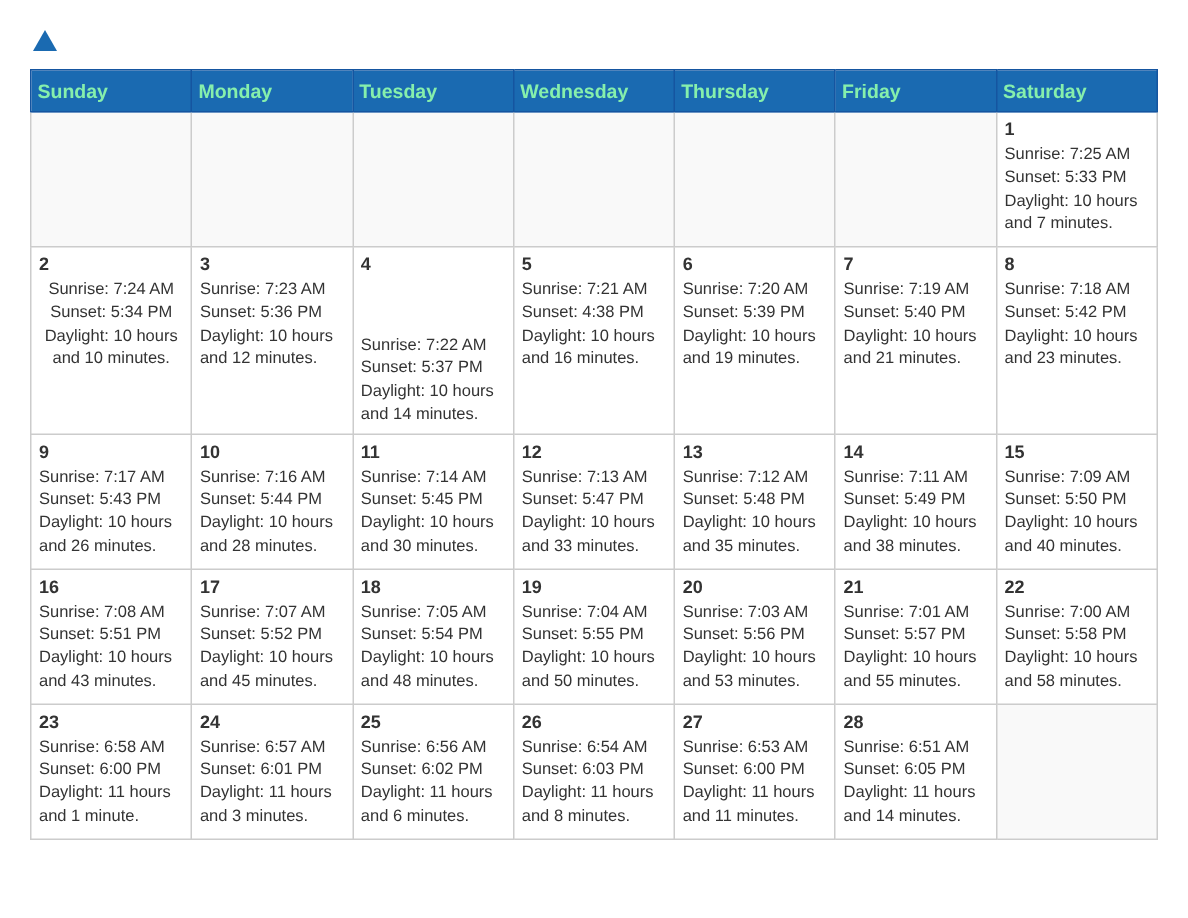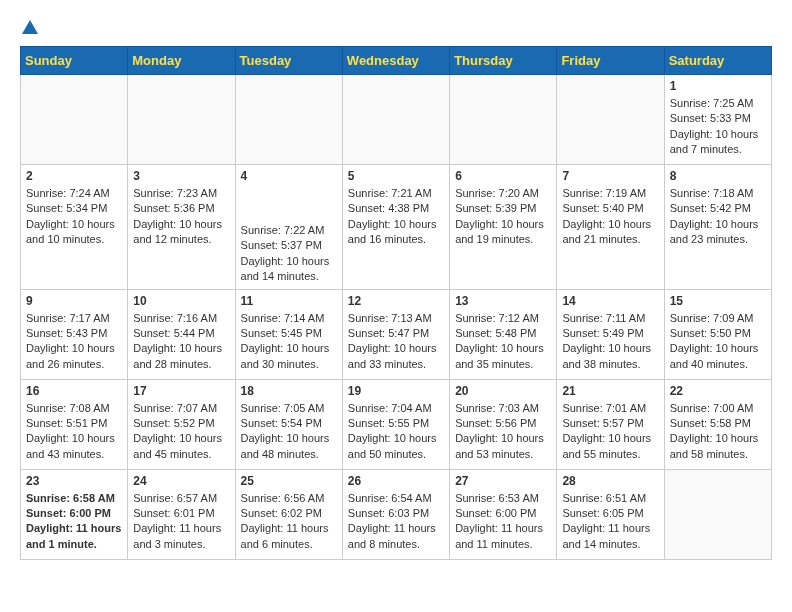--- a/index.html
+++ b/index.html
@@ -32,21 +32,21 @@
       font-size: 14px;
       color: #555;
     }
     .calendar {
       width: 100%;
       border-collapse: collapse;
       border: 1px solid #ccc;
     }
     .calendar th {
       background: #1a6ab1;
-      color: #fde047;
+      color: #86efac;
       padding: 6px 4px;
       font-size: 13px;
       text-align: left;
       border: 1px solid #1555a0;
     }
     .calendar td {
       width: calc(100% / 7);
       vertical-align: top;
       border: 1px solid #ccc;
       padding: 4px 5px;
@@ -142,21 +142,21 @@
           <span class="day-num">1</span>
           <div class="day-info" style="white-space: pre-line;">Sunrise: 7:25 AM
 Sunset: 5:33 PM
 Daylight: 10 hours
 and 7 minutes.</div>
         </td>
       </tr>
       <tr>
         <td>
           <span class="day-num">2</span>
-          <div class="day-info" style="white-space: pre-line;">Sunrise: 7:24 AM
+          <div class="day-info" style="white-space: pre-line; text-align: center;">Sunrise: 7:24 AM
 Sunset: 5:34 PM
 Daylight: 10 hours
 and 10 minutes.</div>
         </td>
         <td>
           <span class="day-num">3</span>
           <div class="day-info" style="white-space: pre-line;">Sunrise: 7:23 AM
 Sunset: 5:36 PM
 Daylight: 10 hours
 and 12 minutes.</div>
@@ -295,21 +295,21 @@
           <span class="day-num">22</span>
           <div class="day-info" style="white-space: pre-line;">Sunrise: 7:00 AM
 Sunset: 5:58 PM
 Daylight: 10 hours
 and 58 minutes.</div>
         </td>
       </tr>
       <tr>
         <td>
           <span class="day-num">23</span>
-          <div class="day-info" style="white-space: pre-line; font-weight: bold;">Sunrise: 6:58 AM
+          <div class="day-info" style="white-space: pre-line;">Sunrise: 6:58 AM
 Sunset: 6:00 PM
 Daylight: 11 hours
 and 1 minute.</div>
         </td>
         <td>
           <span class="day-num">24</span>
           <div class="day-info" style="white-space: pre-line;">Sunrise: 6:57 AM
 Sunset: 6:01 PM
 Daylight: 11 hours
 and 3 minutes.</div>

